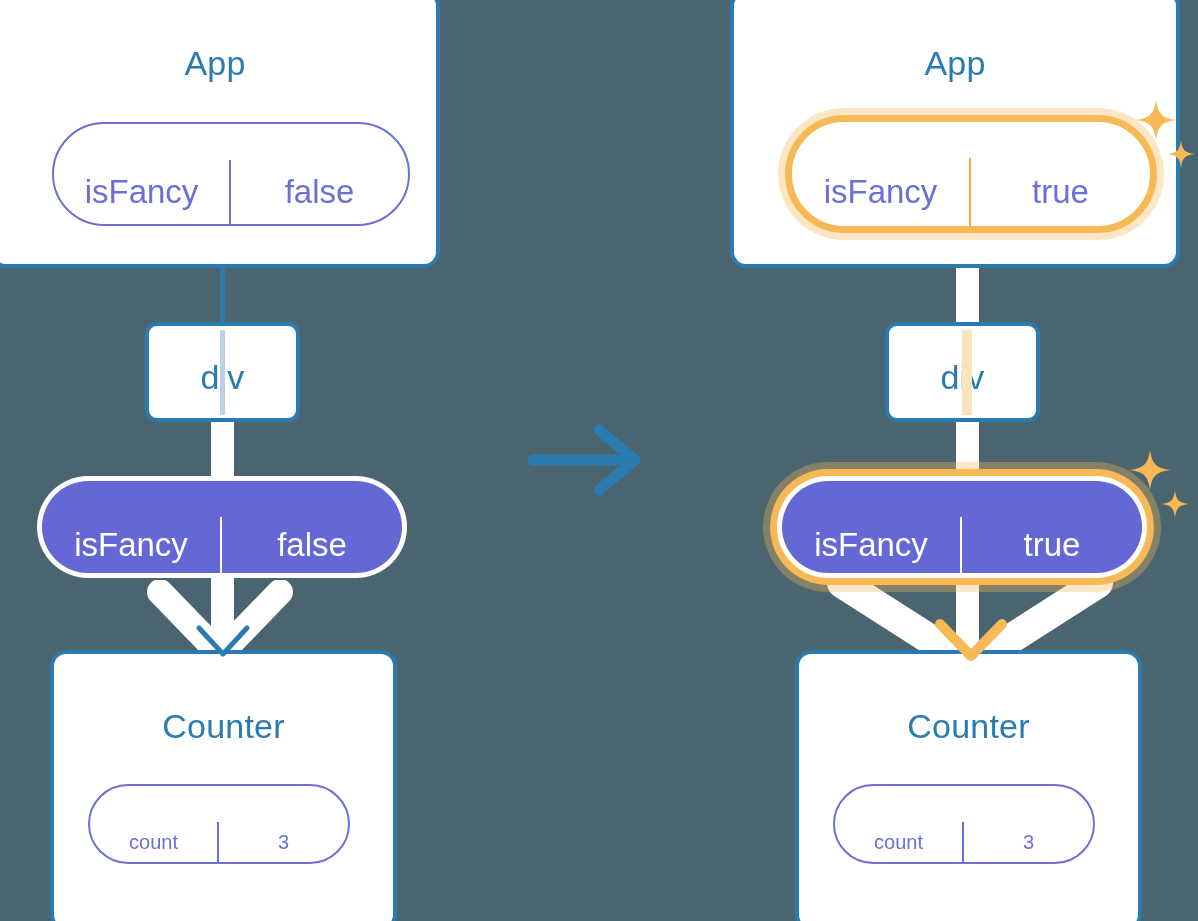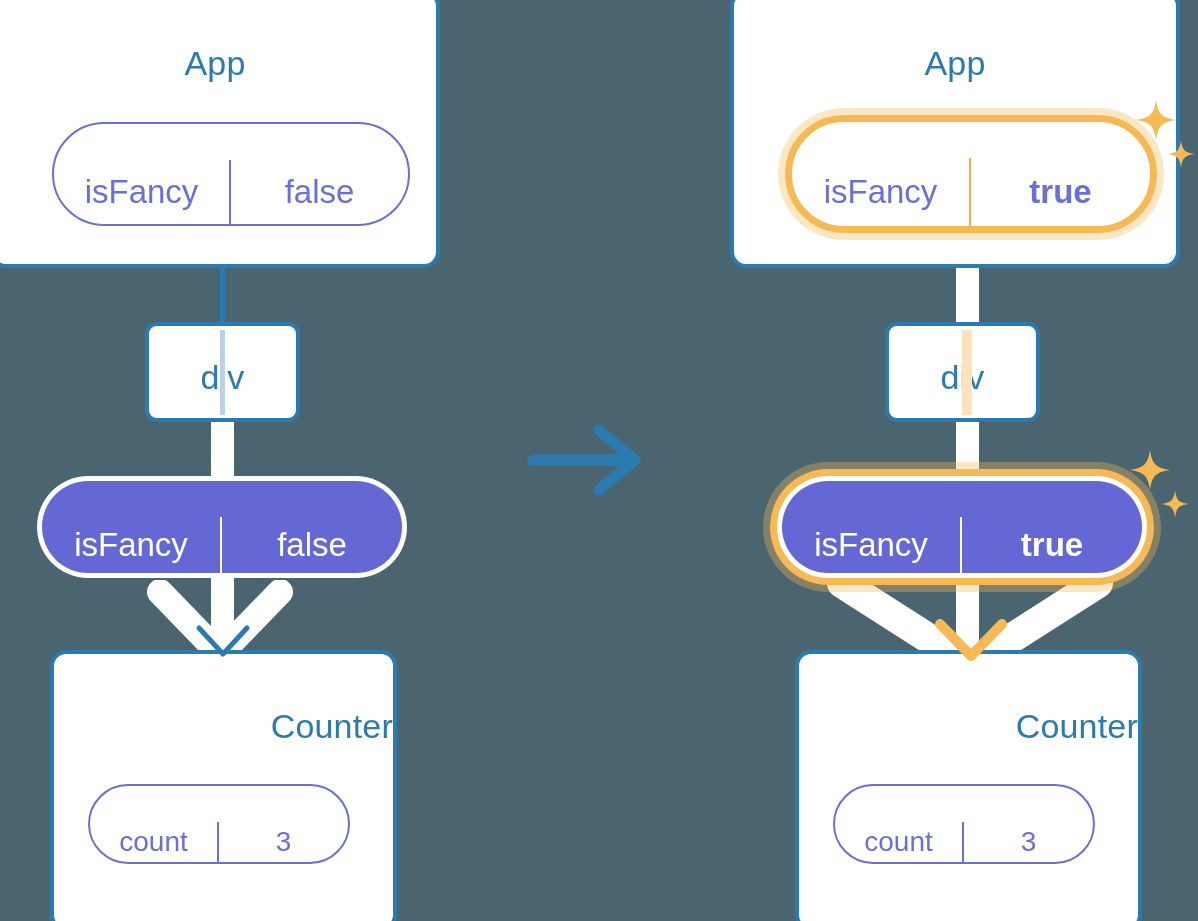--- a/index.html
+++ b/index.html
@@ -55,21 +55,21 @@
   
   .app-box   { left: -10px; top: -10px; width: 450px; height: 278px; border-radius: 16px; }
   .app-box .cbox-title { top: 50px; }
 
   
   .div-box   { left: 145px; top: 322px; width: 155px; height: 100px; border-radius: 12px; }
   .div-box .cbox-title { top: 32px; font-size: 34px; }
 
   
   .counter-box { left: 50px; top: 650px; width: 347px; height: 281px; border-radius: 16px; }
-  .counter-box .cbox-title { top: 53px; text-align: right; }
+  .counter-box .cbox-title { top: 53px; }
 
   
   .pill {
     position: absolute;
     display: flex;
     align-items: stretch;
     box-sizing: border-box;
     z-index: 9;
   }
   .pill .pkey, .pill .pval {
@@ -102,31 +102,31 @@
   
   .pill.hl.outline {
     border: 7px solid #f7b955;
     box-shadow: 0 0 0 7px rgba(247,185,85,0.34);
   }
   .pill.hl.outline .pkey { border-right: 2px solid #f0a93c; }
   .pill.hl.solid {
     box-shadow: 0 0 0 5px #ffffff, 0 0 0 12px #f7b955, 0 0 0 19px rgba(247,185,85,0.34);
   }
 
-  .pval.bold { font-weight: bold; }
+  .pval.bold { font-weight: normal; }
 
   
   .app-pill   { left: 52px; top: 122px; width: 358px; height: 104px; font-size: 33px; }
   .app-pill.hl { left: 45px; top: 115px; width: 372px; height: 118px; }
 
   
   .prop-pill  { left: 42px; top: 481px; width: 360px; height: 92px; font-size: 33px; }
 
   
-  .count-pill { left: 88px; top: 784px; width: 262px; height: 80px; font-size: 28px; }
+  .count-pill { left: 88px; top: 784px; width: 262px; height: 80px; font-size: 20px; }
 
   
   .line {
     position: absolute;
     z-index: 3;
   }
   .line.blue   { background: #2b7bb0; }
   .line.orange { background: #f7b955; }
 
   

